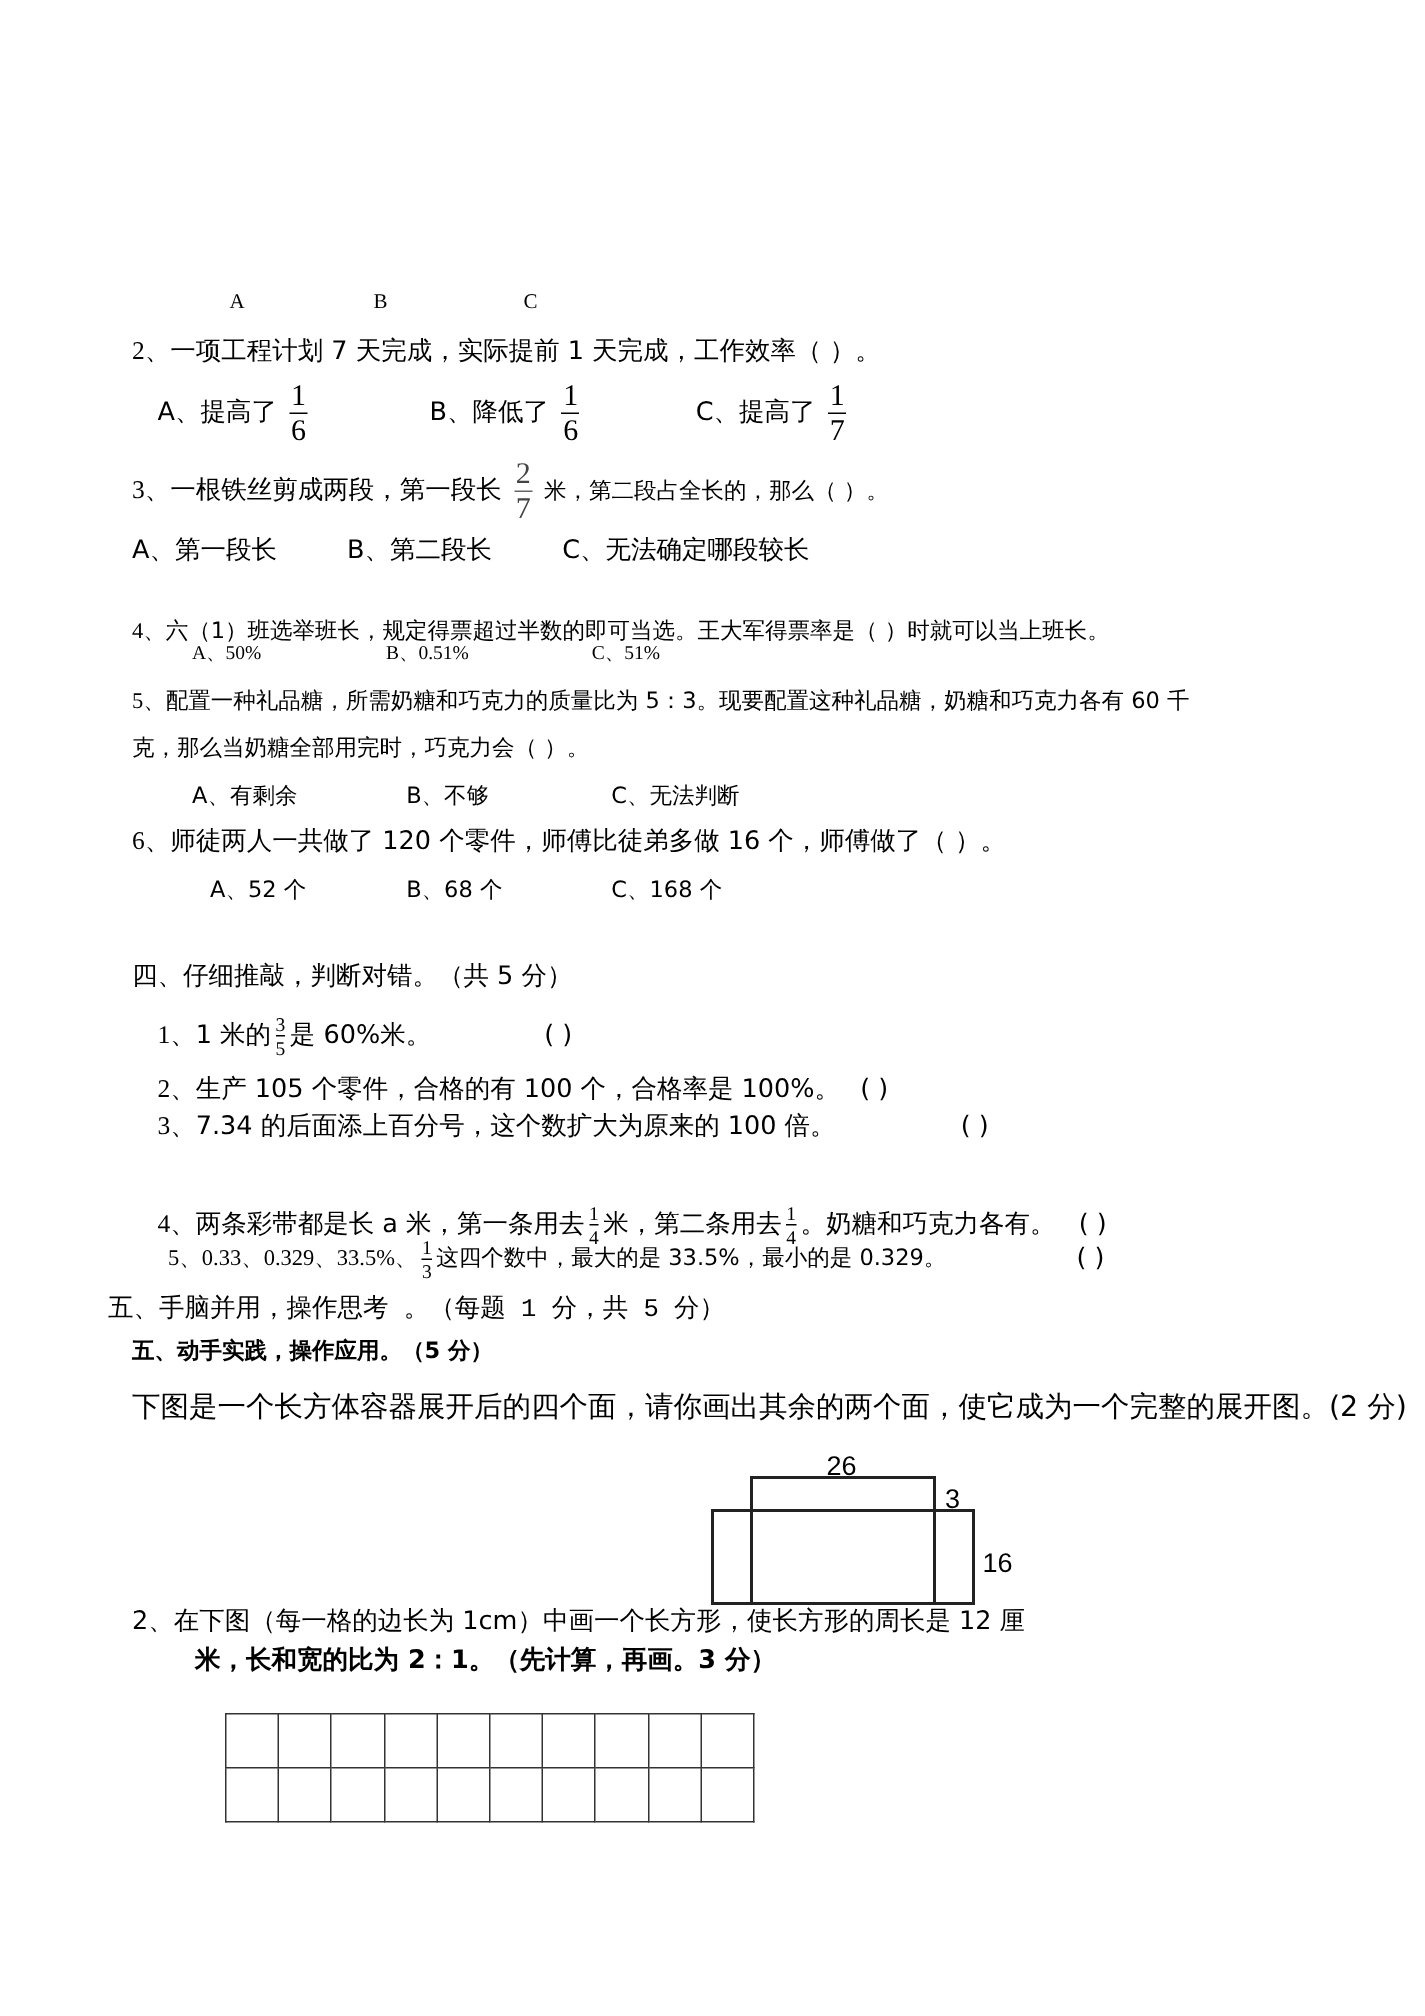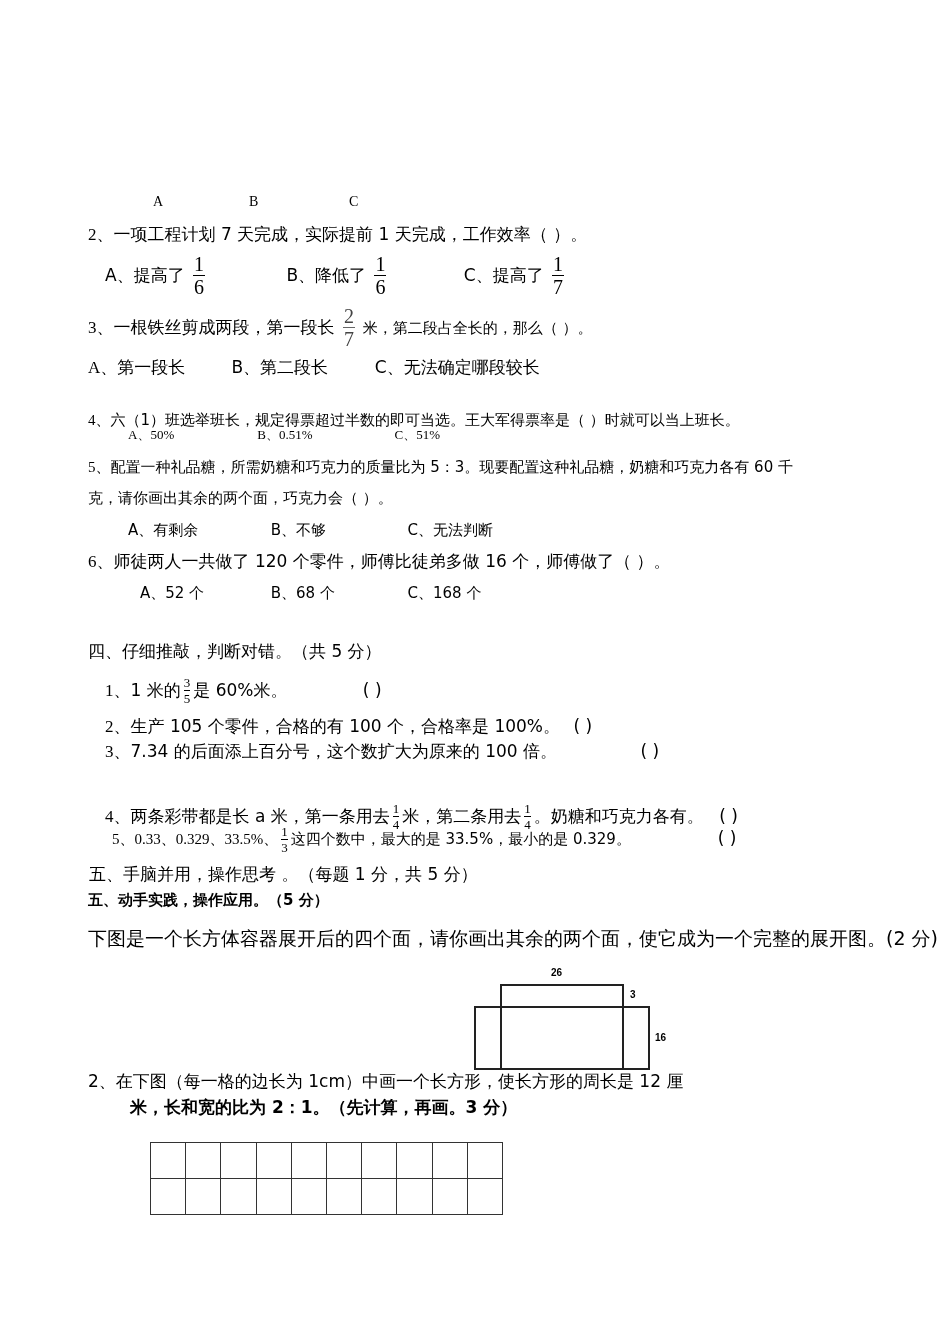--- a/index.html
+++ b/index.html
@@ -15,21 +15,21 @@
   .frac { display: inline-block; vertical-align: middle; text-align: center; margin: 0 3px; font-family: "Liberation Serif", serif; }
   .frac .num, .frac .den { display: block; line-height: 1; }
   .frac .bar { display: block; border-top: 1px solid #000; margin: 1px 0; }
   .frac.big { font-size: 20px; }
   .frac.big .num, .frac.big .den { padding: 0 1px; }
   .frac.small { font-size: 13px; }
   .opt { display: inline-block; }
   .paren { display: inline-block; }
   
   .box { position: absolute; border: 2px solid #222; box-sizing: border-box; }
-  .dimlabel { position: absolute; font-family: "Liberation Sans", sans-serif; font-weight: bold; font-size: 10px; }
+  .dimlabel { position: absolute; font-family: "Liberation Sans", sans-serif; font-weight: normal; font-size: 18px; }
   
   .grid { position: absolute; left: 150px; top: 1142px; border-collapse: collapse; }
   .grid td { width: 34.2px; height: 35px; border: 1.5px solid #333; padding: 0; }
 </style>
 </head>
 <body>
 
 <div class="line xs" style="left:153px; top:191px; font-size:14px;">A</div>
 <div class="line xs" style="left:249px; top:191px; font-size:14px;">B</div>
 <div class="line xs" style="left:349px; top:191px; font-size:14px;">C</div>
@@ -50,38 +50,38 @@
     <span>C、提高了</span>
     <span class="frac big"><span class="num">1</span><span class="bar"></span><span class="den">7</span></span>
   </span>
 </div>
 
 <div class="line" style="left:88px; top:306px;">
   <span class="serif">3、</span><span>一根铁丝剪成两段，第一段长</span>
   <span class="frac big" style="color:#444;"><span class="num">2</span><span class="bar" style="border-color:#666;"></span><span class="den">7</span></span><span class="sm"> 米，第二段占全长的，那么（    ）。</span>
 </div>
 <div class="line" style="left:88px; top:356px;">
-  <span class="opt" style="width:138px;font-family:Liberation Serif, serif;">A、第一段长</span>
+  <span class="opt" style="width:138px;">A、第一段长</span>
   <span class="opt" style="width:138px;">B、第二段长</span>
   <span class="opt">C、无法确定哪段较长</span>
 </div>
 
 <div class="line sm" style="left:88px; top:393px;margin-top:16px;">
   <span class="serif">4、</span><span>六（1）班选举班长，规定得票超过半数的即可当选。王大军得票率是（    ）时就可以当上班长。</span>
 </div>
 <div class="line xs" style="left:128px; top:424px;">
   <span class="opt" style="width:126px;">A、50%</span>
   <span class="opt" style="width:134px;">B、0.51%</span>
   <span class="opt">C、51%</span>
 </div>
 
 <div class="line sm" style="left:88px; top:456px;">
   <span class="serif">5、</span><span>配置一种礼品糖，所需奶糖和巧克力的质量比为 5：3。现要配置这种礼品糖，奶糖和巧克力各有 60 千</span>
 </div>
-<div class="line sm" style="left:88px; top:487px;">克，请你画出其余的两个面，巧克力会（  ）。</div>
+<div class="line sm" style="left:88px; top:487px;">克，那么当奶糖全部用完时，巧克力会（  ）。</div>
 <div class="line sm" style="left:128px; top:519px;">
   <span class="opt" style="width:138px;">A、有剩余</span>
   <span class="opt" style="width:132px;">B、不够</span>
   <span class="opt">C、无法判断</span>
 </div>
 
 <div class="line" style="left:88px; top:550px;">
   <span class="serif">6、</span><span>师徒两人一共做了 120 个零件，师傅比徒弟多做 16 个，师傅做了（    ）。</span>
 </div>
 <div class="line sm" style="left:128px; top:582px;">
@@ -110,21 +110,21 @@
 <div class="line" style="left:105px; top:774px;margin-top:28px;">
   <span class="serif">4、</span><span>两条彩带都是长 a 米，第一条用去</span><span class="frac small"><span class="num">1</span><span class="bar"></span><span class="den">4</span></span><span>米，第二条用去</span><span class="frac small"><span class="num">1</span><span class="bar"></span><span class="den">4</span></span><span>。奶糖和巧克力各有。</span>
   <span class="paren" style="margin-left:10px;">(    )</span>
 </div>
 
 <div class="line sm" style="left:112px; top:825px;">
   <span class="serif">5、</span><span class="serif">0.33、0.329、33.5%、</span><span class="frac small"><span class="num">1</span><span class="bar"></span><span class="den">3</span></span><span>这四个数中，最大的是 33.5%，最小的是 0.329。</span>
   <span class="paren" style="margin-left:82px; font-size:17px;">(    )</span>
 </div>
 
-<div class="line" style="left:89px; top:863px;">五、手脑并用，操作思考 。（每题 1 分，共 5 分）</div>
+<div class="line" style="left:72px; top:863px;font-family:Liberation Mono, monospace;">五、手脑并用，操作思考 。（每题 1 分，共 5 分）</div>
 <div class="line sm bold" style="left:88px; top:889px;">五、动手实践，操作应用。（5 分）</div>
 <div class="line sm" style="left:88px; top:927px; font-size:19px;">下图是一个长方体容器展开后的四个面，请你画出其余的两个面，使它成为一个完整的展开图。(2 分)</div>
 
 <div>
   <div class="box" style="left:500px; top:984px; width:124px; height:24px;"></div>
   <div class="box" style="left:474px; top:1006px; width:176px; height:64px;"></div>
   <div class="box" style="left:500px; top:1006px; width:124px; height:64px;"></div>
   <div class="dimlabel" style="left:551px; top:967px;">26</div>
   <div class="dimlabel" style="left:630px; top:989px;">3</div>
   <div class="dimlabel" style="left:655px; top:1032px;">16</div>

